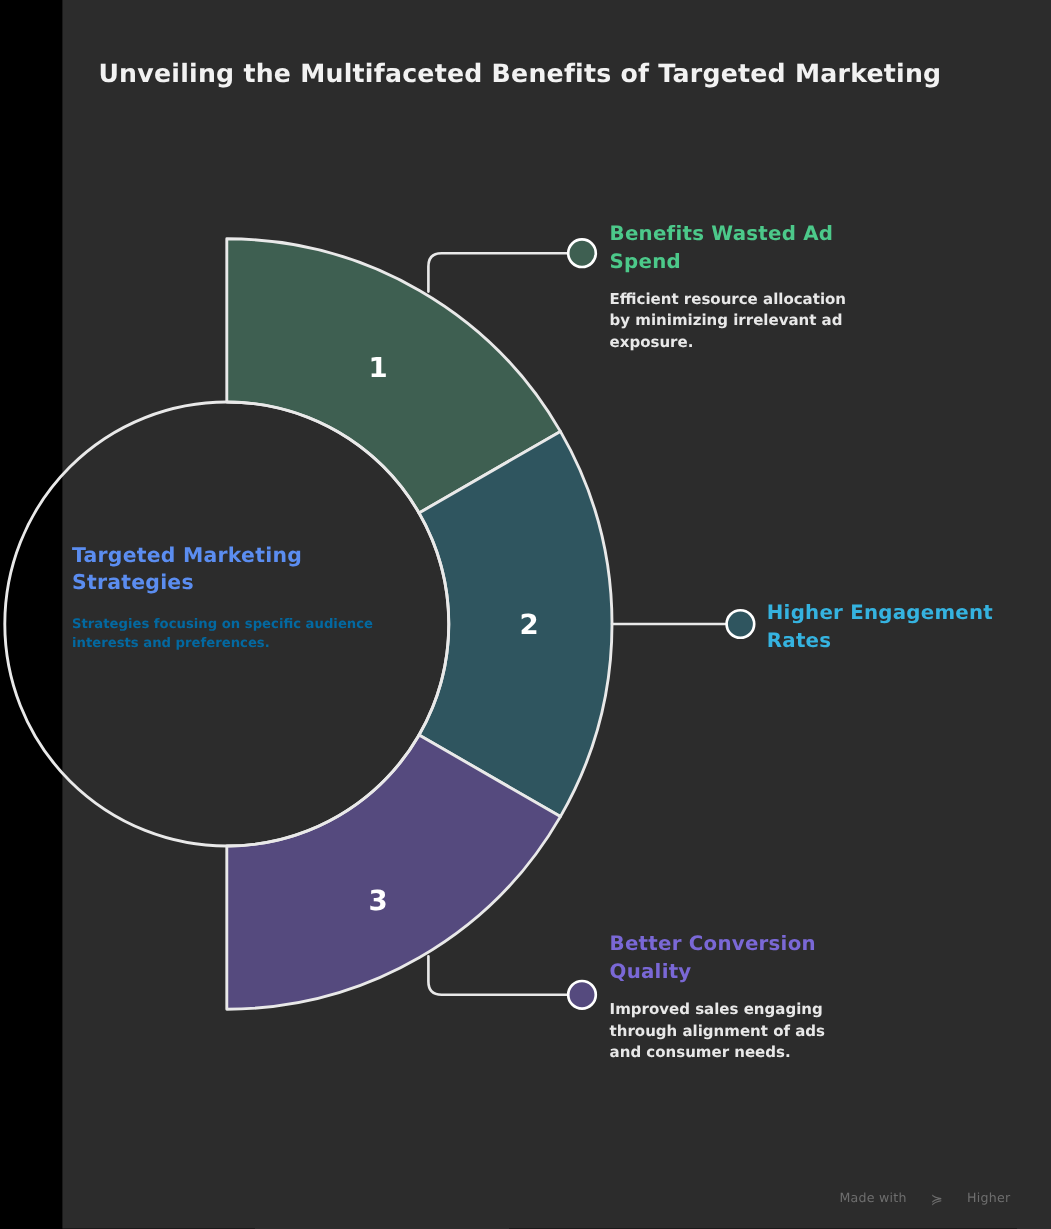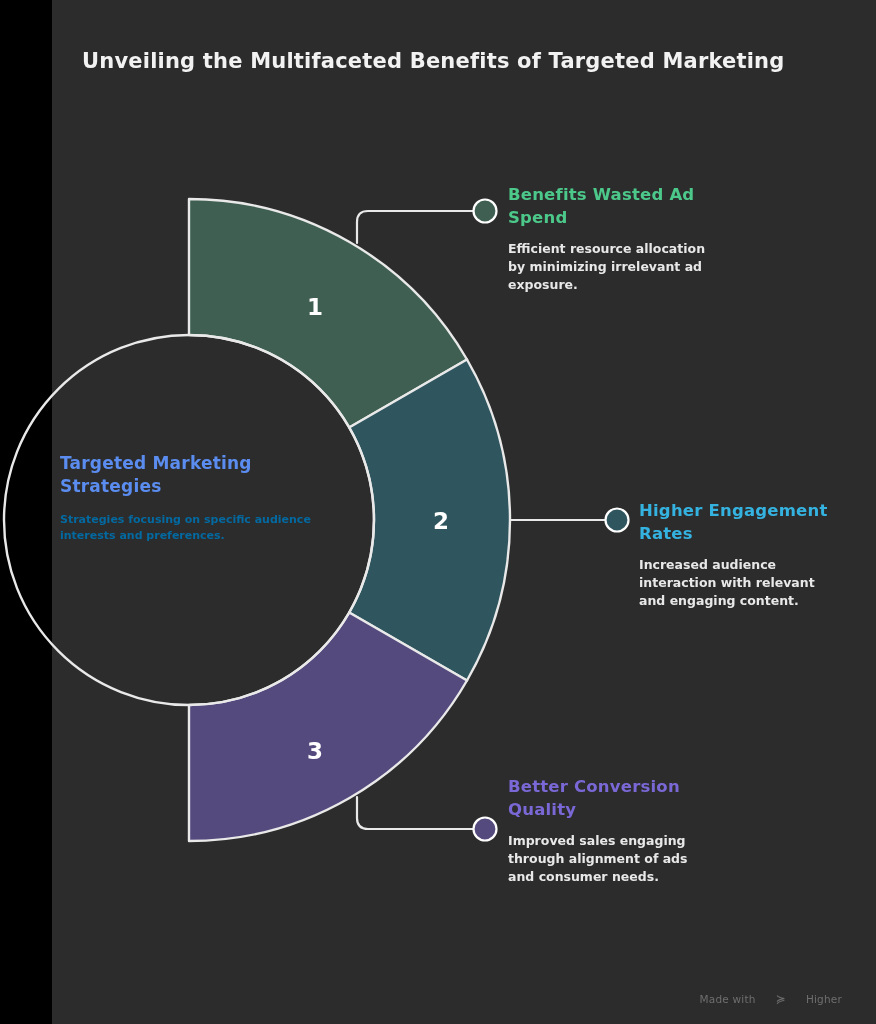--- a/index.html
+++ b/index.html
@@ -141,21 +141,20 @@
     <div class="center-desc">Strategies focusing on specific audience interests and preferences.</div>
   </div>
 
   <div class="label-block" style="left:508px; top:184px; width:218px;">
     <div class="label-title" style="color:#4cc98a;">Benefits Wasted Ad Spend</div>
     <div class="label-desc">Efficient resource allocation by minimizing irrelevant ad exposure.</div>
   </div>
 
   <div class="label-block" style="left:639px; top:500px; width:205px;">
     <div class="label-title" style="color:#35b3e0;">Higher Engagement Rates</div>
-    <div class="label-desc">Increased audience interaction with relevant and engaging content.</div>
   </div>
 
   <div class="label-block" style="left:508px; top:776px; width:200px;">
     <div class="label-title" style="color:#7a68d6;">Better Conversion Quality</div>
     <div class="label-desc">Improved sales engaging through alignment of ads and consumer needs.</div>
   </div>
 
   <div id="watermark">
     <span>Made with</span>
     <span class="nk-glyph">≽</span>

